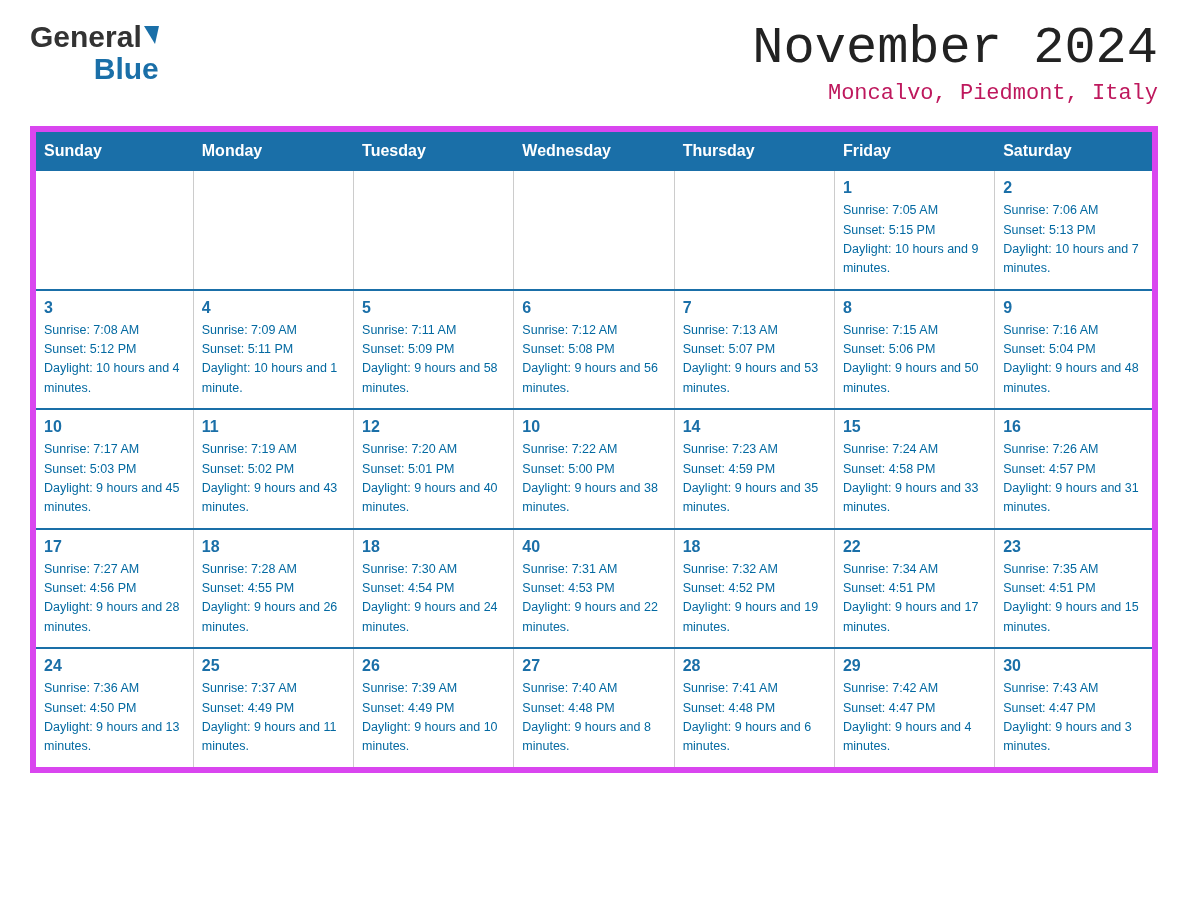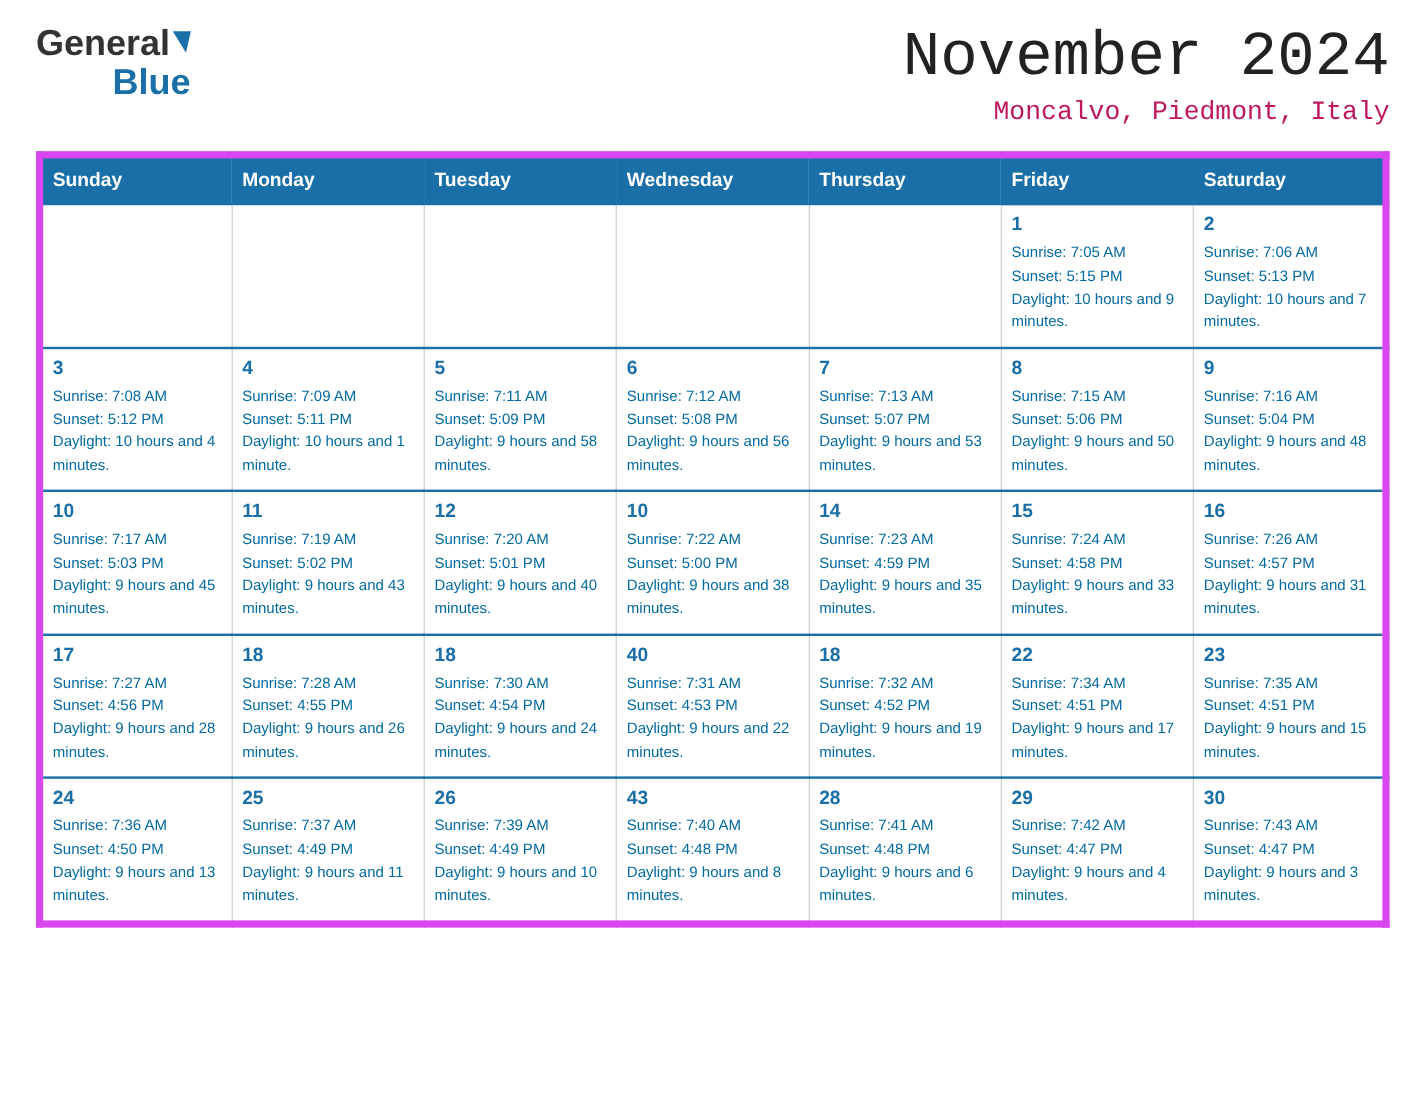--- a/index.html
+++ b/index.html
@@ -247,21 +247,21 @@
         </td>
         <td>
           <span class="day-number">25</span>
           <div class="day-info">Sunrise: 7:37 AM<br>Sunset: 4:49 PM<br>Daylight: 9 hours and 11 minutes.</div>
         </td>
         <td>
           <span class="day-number">26</span>
           <div class="day-info">Sunrise: 7:39 AM<br>Sunset: 4:49 PM<br>Daylight: 9 hours and 10 minutes.</div>
         </td>
         <td>
-          <span class="day-number">43</span>
+          <span class="day-number">27</span>
           <div class="day-info">Sunrise: 7:40 AM<br>Sunset: 4:48 PM<br>Daylight: 9 hours and 8 minutes.</div>
         </td>
         <td>
           <span class="day-number">28</span>
           <div class="day-info">Sunrise: 7:41 AM<br>Sunset: 4:48 PM<br>Daylight: 9 hours and 6 minutes.</div>
         </td>
         <td>
           <span class="day-number">29</span>
           <div class="day-info">Sunrise: 7:42 AM<br>Sunset: 4:47 PM<br>Daylight: 9 hours and 4 minutes.</div>
         </td>

